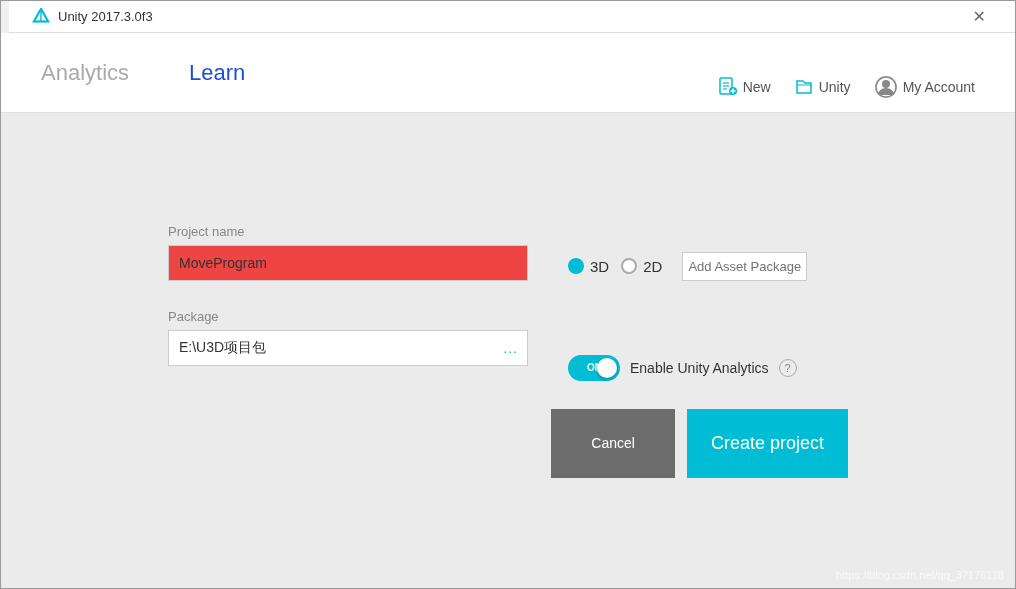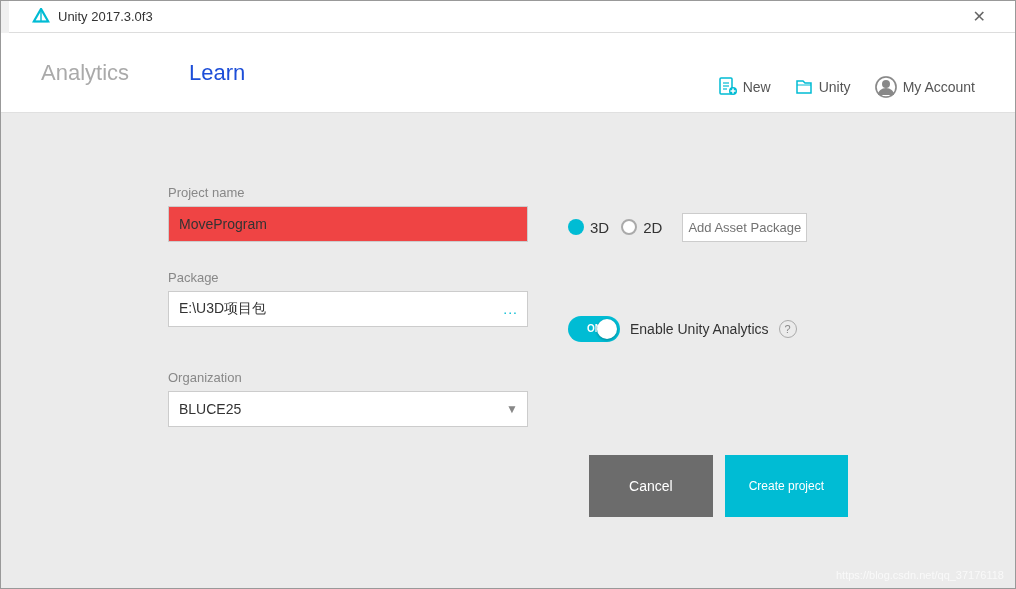--- a/index.html
+++ b/index.html
@@ -318,21 +318,21 @@
       border: none;
       font-size: 14px;
       cursor: pointer;
     }
 
     .btn-create {
       padding: 24px 24px;
       background: #00bcd4;
       color: white;
       border: none;
-      font-size: 12px;
+      font-size: 18px;
       cursor: pointer;
     }
 
     
     .watermark {
       position: absolute;
       bottom: 8px;
       right: 12px;
       font-size: 11px;
       color: rgba(255,255,255,0.7);
@@ -461,32 +461,20 @@
             <div class="toggle-switch">
               <span class="toggle-on-text">ON</span>
               <span class="toggle-knob"></span>
             </div>
             <span class="analytics-label">Enable Unity Analytics</span>
             <span class="help-icon">?</span>
           </div>
         </div>
       </div>
 
-      <div class="form-row">
-        <div class="form-left">
-          <label class="form-label">Organization</label>
-          <div class="select-wrapper">
-            <select class="form-select">
-              <option>BLUCE25</option>
-            </select>
-            <span class="select-chevron">▼</span>
-          </div>
-        </div>
-        <div class="form-right"></div>
-      </div>
 
       <div class="buttons-row">
         <button class="btn-cancel">Cancel</button>
         <button class="btn-create">Create project</button>
       </div>
 
     </div>
   </div>
 
 </div>

